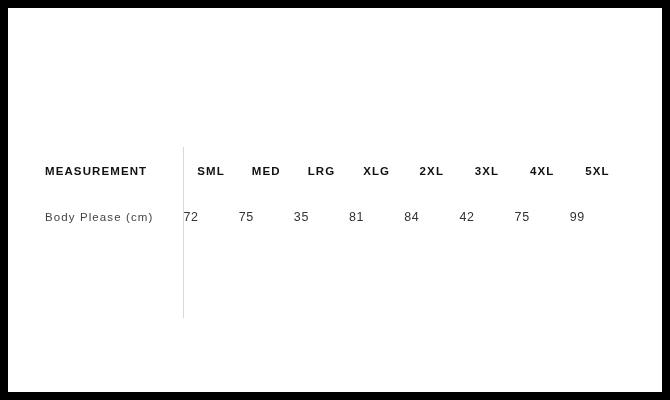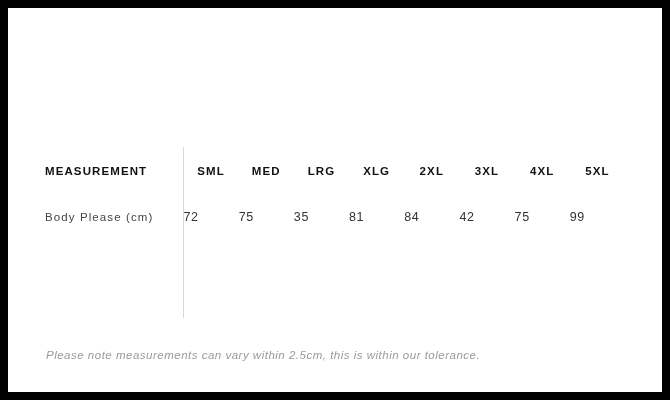--- a/index.html
+++ b/index.html
@@ -127,15 +127,14 @@
         <td class="value">35</td>
         <td class="value">81</td>
         <td class="value">84</td>
         <td class="value">42</td>
         <td class="value">75</td>
         <td class="value">99</td>
       </tr>
     </tbody>
   </table>
 
-  <div class="footnote">Please note measurements can vary within 2.5cm, this is within our tolerance.</div>
 
 </div>
 
 </body></html>

